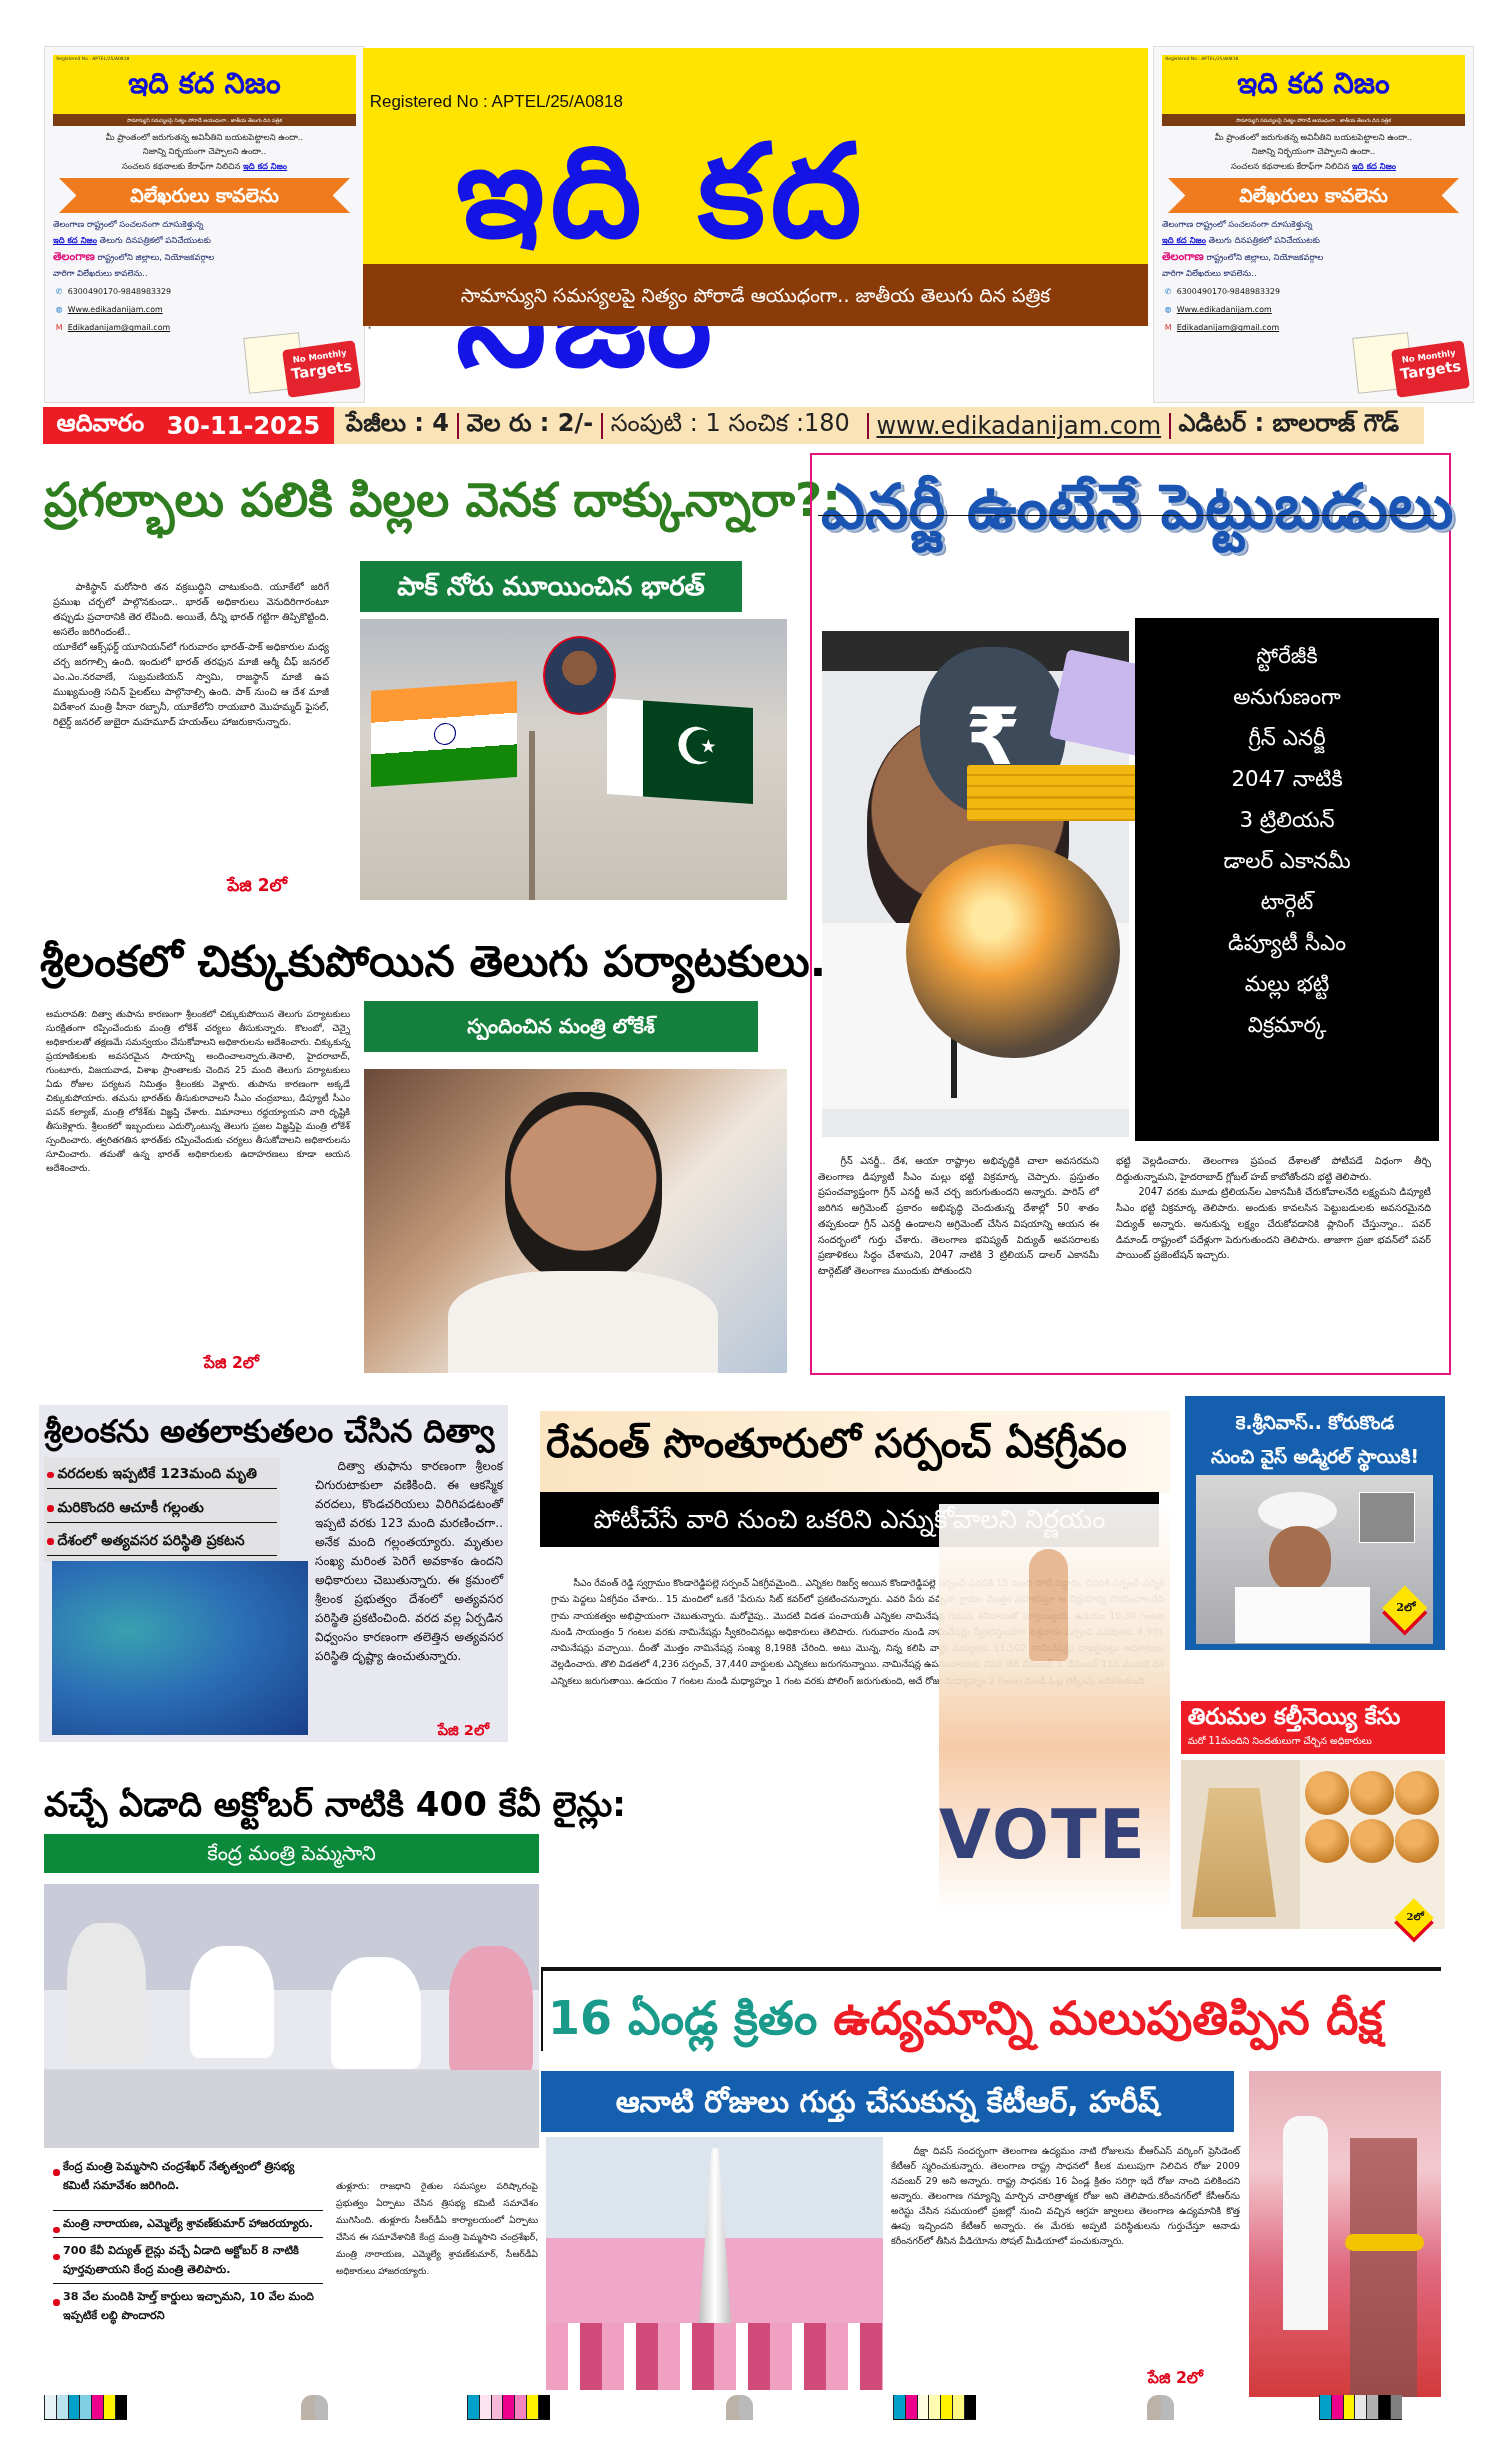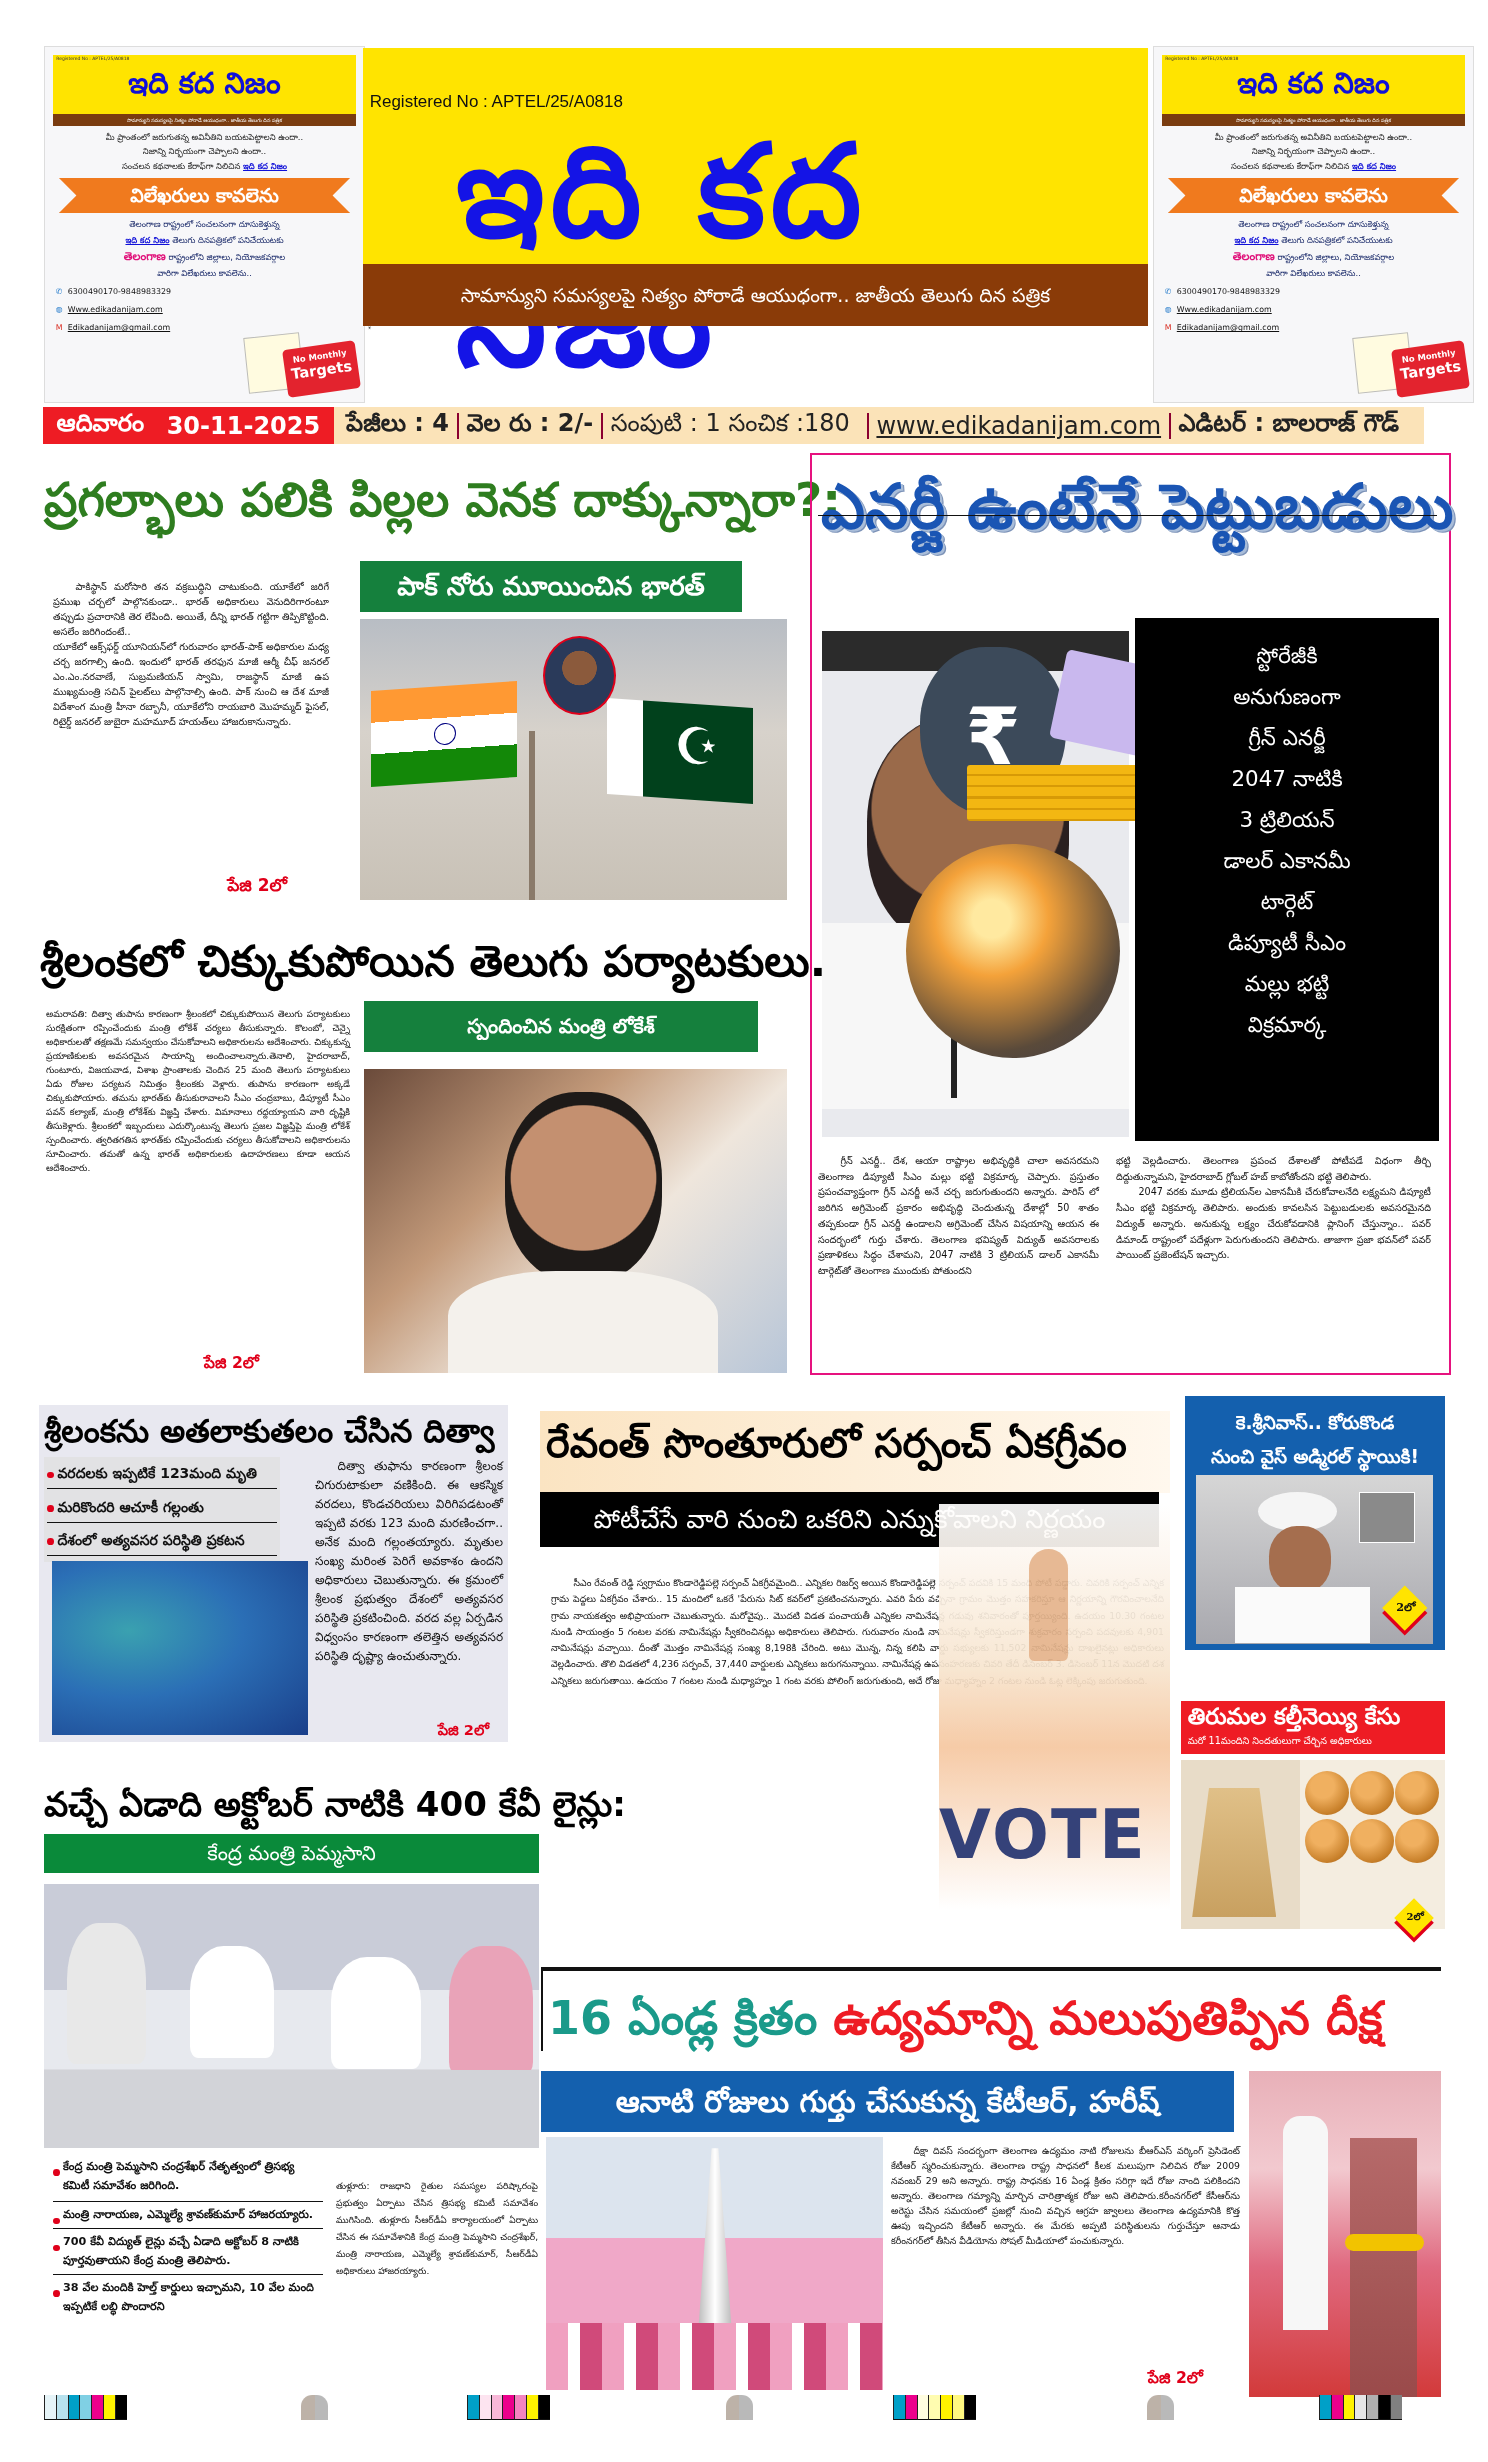--- a/index.html
+++ b/index.html
@@ -13,21 +13,21 @@
 
   
   .ad { background: #f7f7f9; border: 0.6px solid #ddd; padding: 7.9px; }
   .ad-mast { background: #ffe400; height: 59px; text-align: center; position: relative; }
   .ad-mast .t { color: #1010d8; font-weight: bold; font-size: 29px; line-height: 56px; }
   .ad-mast .reg { position: absolute; left: 3.4px; top: 1.1px; font-size: 4.5px; color: #333; }
   .ad-tag { background: #7a3c10; color: #fff; font-size: 5px; text-align: center; height: 12.4px; line-height: 12.4px; }
   .ad-line { font-size: 8.4px; color: #222; text-align: center; line-height: 14.6px; }
   .ad-line .hl { color: #1010d8; font-weight: bold; text-decoration: underline; }
   .ad-ribbon { margin: 4.5px auto; width: 96%; height: 35px; background: #f07a1e; color: #fff; font-weight: bold; font-size: 19px; text-align: center; line-height: 35px; clip-path: polygon(0 0, 100% 0, 94% 50%, 100% 100%, 0 100%, 6% 50%); box-shadow: 0 3.4px 3.4px #999; }
-  .ad-body { font-size: 8.4px; color: #1a2a6a; text-align: center; line-height: 15.7px; }
+  .ad-body { font-size: 8.4px; color: #1a2a6a; text-align: left; line-height: 15.7px; }
   .ad-body .pink { color: #e0117a; font-weight: bold; font-size: 11.2px; }
   .ad-contact { font-size: 7.9px; color: #111; line-height: 18px; }
   .ad-contact .ic { display: inline-block; width: 12.4px; text-align: center; color: #1e77c9; }
   .ad-badge { position: absolute; right: 5.6px; bottom: 9px; width: 73px; height: 48px; background: #e3232e; color: #fff; border-radius: 4.5px; transform: rotate(-8deg); text-align: center; font-weight: bold; }
   .ad-badge .a { font-size: 8.4px; padding-top: 5.6px; display: block; }
   .ad-badge .b { font-size: 14.6px; display: block; }
   .ad-paper { position: absolute; right: 62px; bottom: 11.2px; width: 56px; height: 56px; background: #fffbe0; border: 0.6px solid #bbb; transform: rotate(-6deg); }
   .ad-terms { position: absolute; right: -2.2px; top: 186px; font-size: 6.7px; color: #333; transform: rotate(-90deg); transform-origin: right top; white-space: nowrap; }
 
   
@@ -293,21 +293,21 @@
 <div class="abs h-black" style="left:44px; top:1784px; font-size:34px;">వచ్చే ఏడాది అక్టోబర్ నాటికి 400 కేవీ లైన్లు:</div>
 <div class="abs green-bar" style="left:44px; top:1834px; width:495px; height:39px; line-height:39px; font-size:20px;">కేంద్ర మంత్రి పెమ్మసాని</div>
 <div class="abs photo ph-meeting" style="left:44px; top:1884px; width:495px; height:264px;">
   <div class="person" style="left:22.5px; top:39px; width:79px; height:141px; background:#e8e8e8;"></div>
   <div class="person" style="left:146px; top:62px; width:84px; height:112px; background:#ffffff;"></div>
   <div class="person" style="left:287px; top:73px; width:90px; height:112px; background:#ffffff;"></div>
   <div class="person" style="left:405px; top:62px; width:84px; height:129px; background:#e9a3b8;"></div>
   <div class="abs" style="left:0; top:186px; width:495px; height:79px; background:#d2d3d8;"></div>
 </div>
 <div class="abs bullets" style="left:53px; top:2157px; width:270px; font-size:11.2px;">
-  <div class="bl" style="line-height:19px; padding-bottom:6px;">కేంద్ర మంత్రి పెమ్మసాని చంద్రశేఖర్ నేతృత్వంలో త్రిసభ్య కమిటీ సమావేశం జరిగింది.</div>
+  <div class="bl" style="line-height:19px; padding-bottom:15px;">కేంద్ర మంత్రి పెమ్మసాని చంద్రశేఖర్ నేతృత్వంలో త్రిసభ్య కమిటీ సమావేశం జరిగింది.</div>
   <div class="bl" style="line-height:19px; padding-bottom:3.4px;">మంత్రి నారాయణ, ఎమ్మెల్యే శ్రావణ్‌కుమార్ హాజరయ్యారు.</div>
   <div class="bl" style="line-height:19px; padding-bottom:3.4px;">700 కేవీ విద్యుత్ లైన్లు వచ్చే ఏడాది అక్టోబర్ 8 నాటికి పూర్తవుతాయని కేంద్ర మంత్రి తెలిపారు.</div>
   <div class="bl" style="line-height:19px; border-bottom:none;">38 వేల మందికి హెల్త్ కార్డులు ఇచ్చామని, 10 వేల మంది ఇప్పటికే లబ్ధి పొందారని</div>
 </div>
 <div class="abs body-text" style="left:336px; top:2157px; width:202px; font-size:9px; line-height:17px;">
   <p style="text-indent:0;margin-top:21px;">తుళ్లూరు: రాజధాని రైతుల సమస్యల పరిష్కారంపై ప్రభుత్వం ఏర్పాటు చేసిన త్రిసభ్య కమిటీ సమావేశం ముగిసింది. తుళ్లూరు సీఆర్‌డీఏ కార్యాలయంలో ఏర్పాటు చేసిన ఈ సమావేశానికి కేంద్ర మంత్రి పెమ్మసాని చంద్రశేఖర్, మంత్రి నారాయణ, ఎమ్మెల్యే శ్రావణ్‌కుమార్, సీఆర్‌డీఏ అధికారులు హాజరయ్యారు.</p>
 </div>
 
 <div class="abs ktr-head" style="left:541px; top:1967px; width:900px; height:84px;"></div>
 <div class="abs" style="left:548px; top:1991px; font-size:46px; font-weight:bold; white-space:nowrap;">

